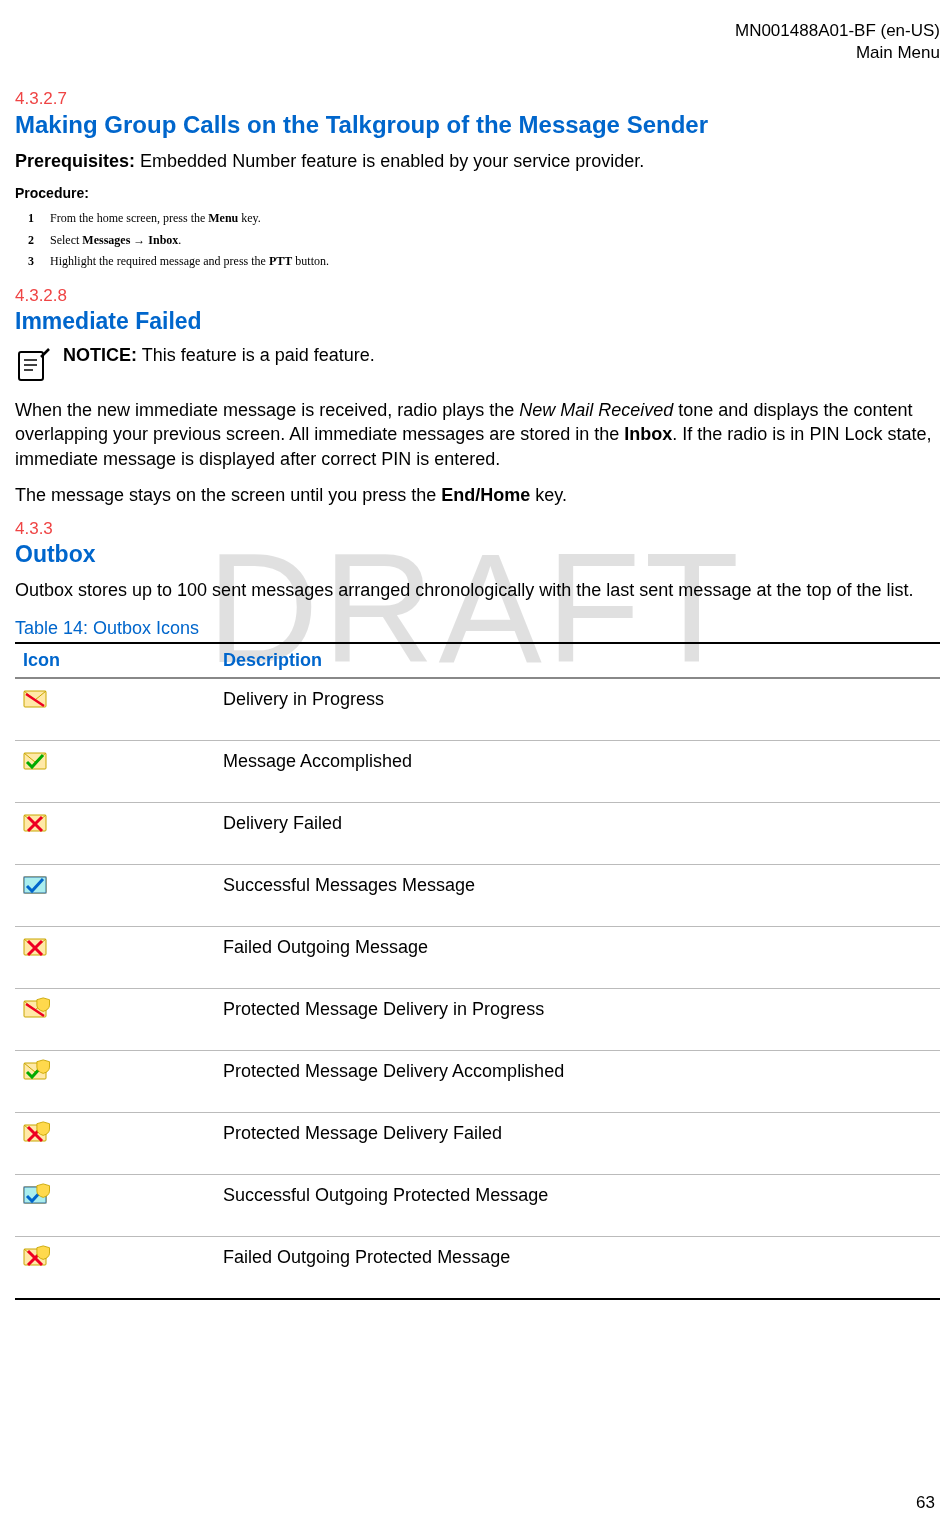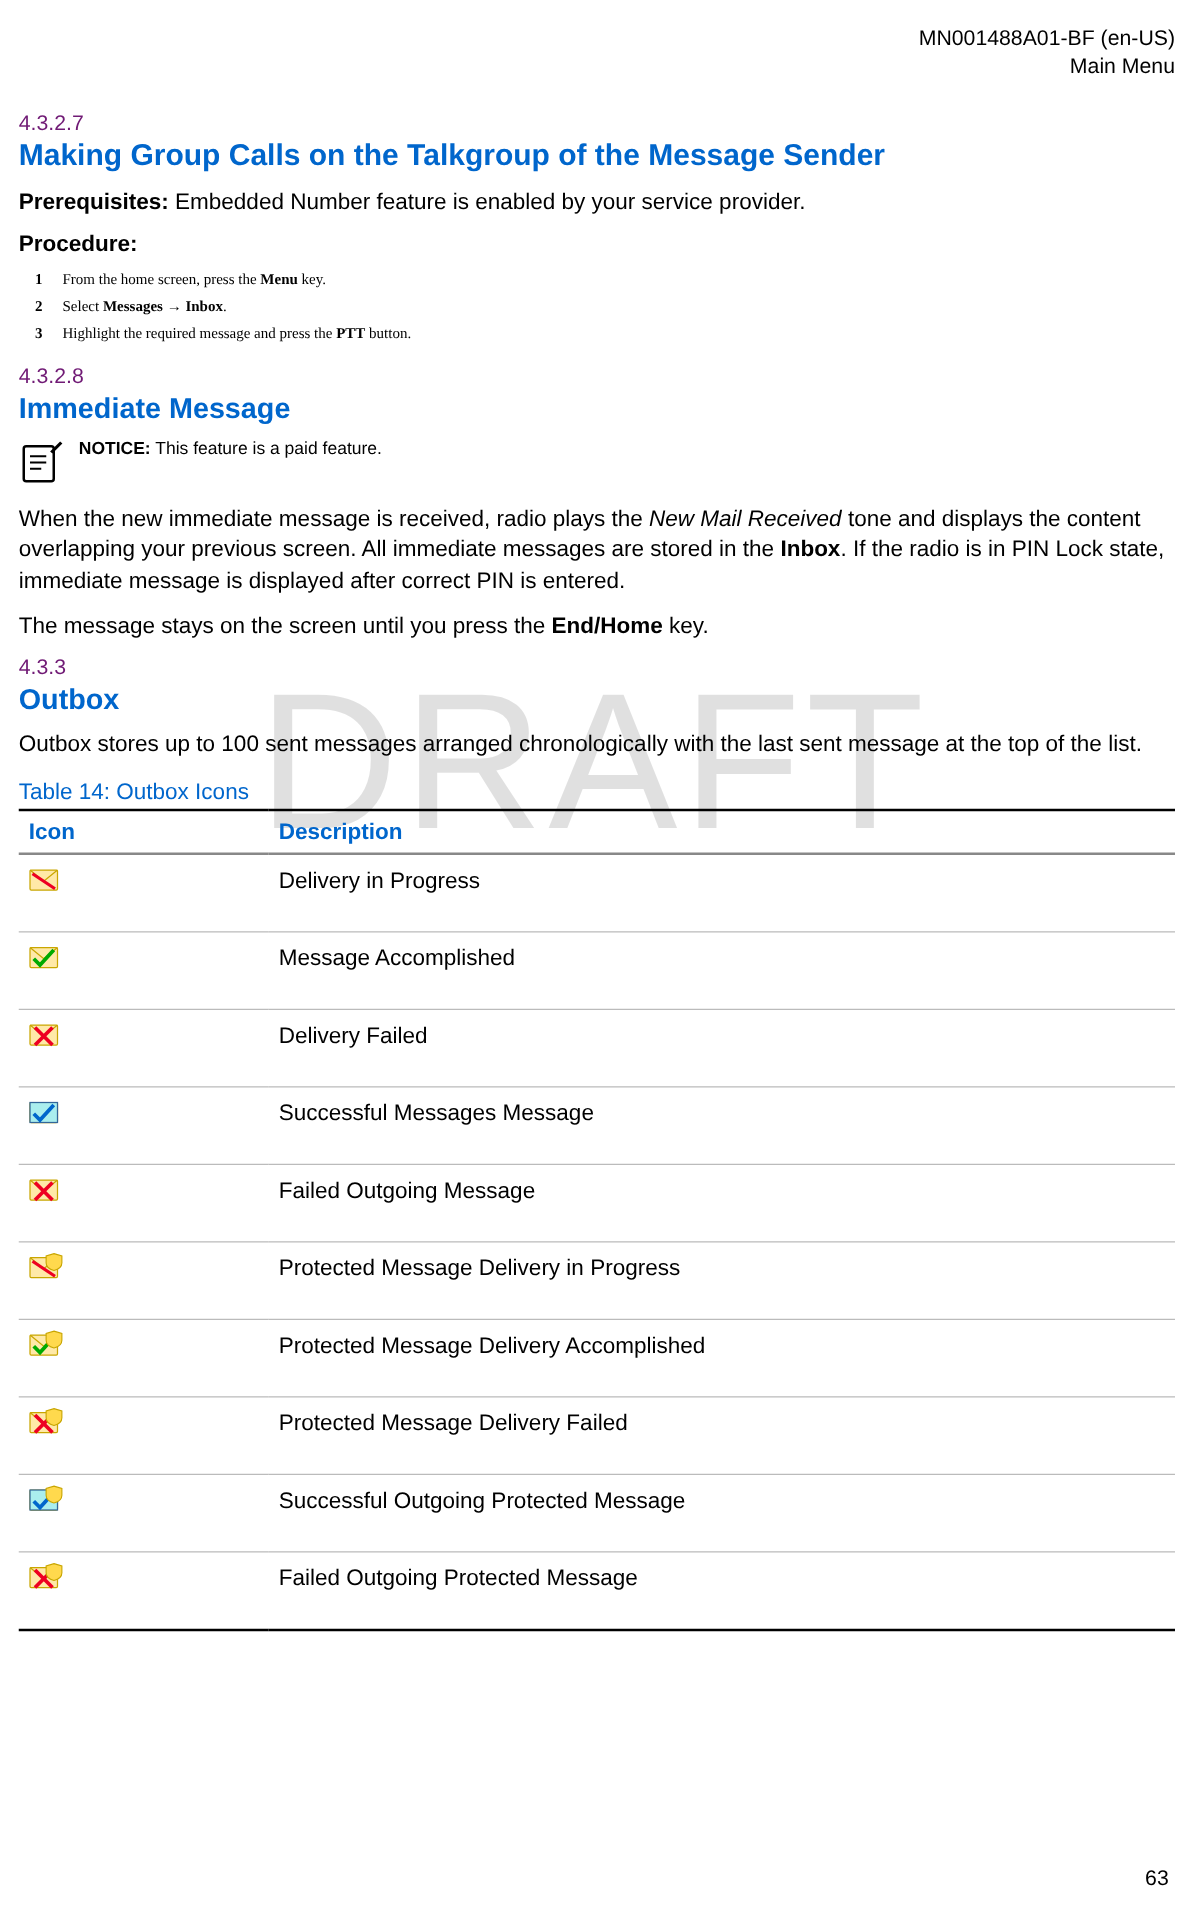--- a/index.html
+++ b/index.html
@@ -18,21 +18,21 @@
       padding: 20px 10px 20px 15px;
     }
     .header-right {
       text-align: right;
       font-size: 17px;
       color: #000;
       margin-bottom: 25px;
       line-height: 1.3;
     }
     .section-num {
-      color: #701a75;
+      color: #ef4444;
       font-size: 17px;
       margin-top: 9px;
     }
     .section-title {
       color: #0066cc;
       font-size: 24px;
       font-weight: bold;
       margin-top: 2px;
       margin-bottom: 10px;
     }
@@ -46,21 +46,21 @@
     .body-text {
       font-size: 18px;
       line-height: 1.35;
       margin-bottom: 12px;
     }
     .bold {
       font-weight: bold;
     }
     .proc-label {
       font-weight: bold;
-      font-size: 18px;
+      font-size: 14px;
       margin-bottom: 8px;
     }
     .ol {
       padding-left: 35px;
       margin-bottom: 15px;
     }
     .ol li {
       font-size: 12px;
       line-height: 1.6;
       padding-left: 8px;
@@ -80,21 +80,21 @@
       margin-bottom: 15px;
       margin-top: 5px;
     }
     .notice-icon {
       width: 36px;
       height: 36px;
       flex-shrink: 0;
       margin-top: 2px;
     }
     .notice-text {
-      font-size: 14px;
+      font-size: 18px;
     }
     .italic {
       font-style: italic;
     }
     .table-caption {
       color: #0066cc;
       font-size: 18px;
       margin-top: 15px;
       margin-bottom: 3px;
     }
@@ -182,21 +182,21 @@
 
 <div class="proc-label">Procedure:</div>
 
 <ol class="ol" style="list-style:none;">
   <li><span class="num">1</span><span>From the home screen, press the </span><span class="bold">Menu</span><span> key.</span></li>
   <li><span class="num">2</span><span>Select </span><span class="bold">Messages → Inbox</span><span>.</span></li>
   <li><span class="num">3</span><span>Highlight the required message and press the </span><span class="bold">PTT</span><span> button.</span></li>
 </ol>
 
 <div class="section-num">4.3.2.8</div>
-<div class="section-title-med">Immediate Message</div>
+<div class="section-title-med">Immediate Failed</div>
 
 <div class="notice-row">
   <svg class="notice-icon" viewBox="0 0 36 36">
     <rect x="4" y="5" width="24" height="28" rx="2" fill="none" stroke="#000" stroke-width="2"></rect>
     <line x1="26" y1="10" x2="34" y2="2" stroke="#000" stroke-width="2.5"></line>
     <line x1="9" y1="13" x2="22" y2="13" stroke="#000" stroke-width="1.5"></line>
     <line x1="9" y1="18" x2="22" y2="18" stroke="#000" stroke-width="1.5"></line>
     <line x1="9" y1="23" x2="18" y2="23" stroke="#000" stroke-width="1.5"></line>
   </svg>
   <div class="notice-text">

